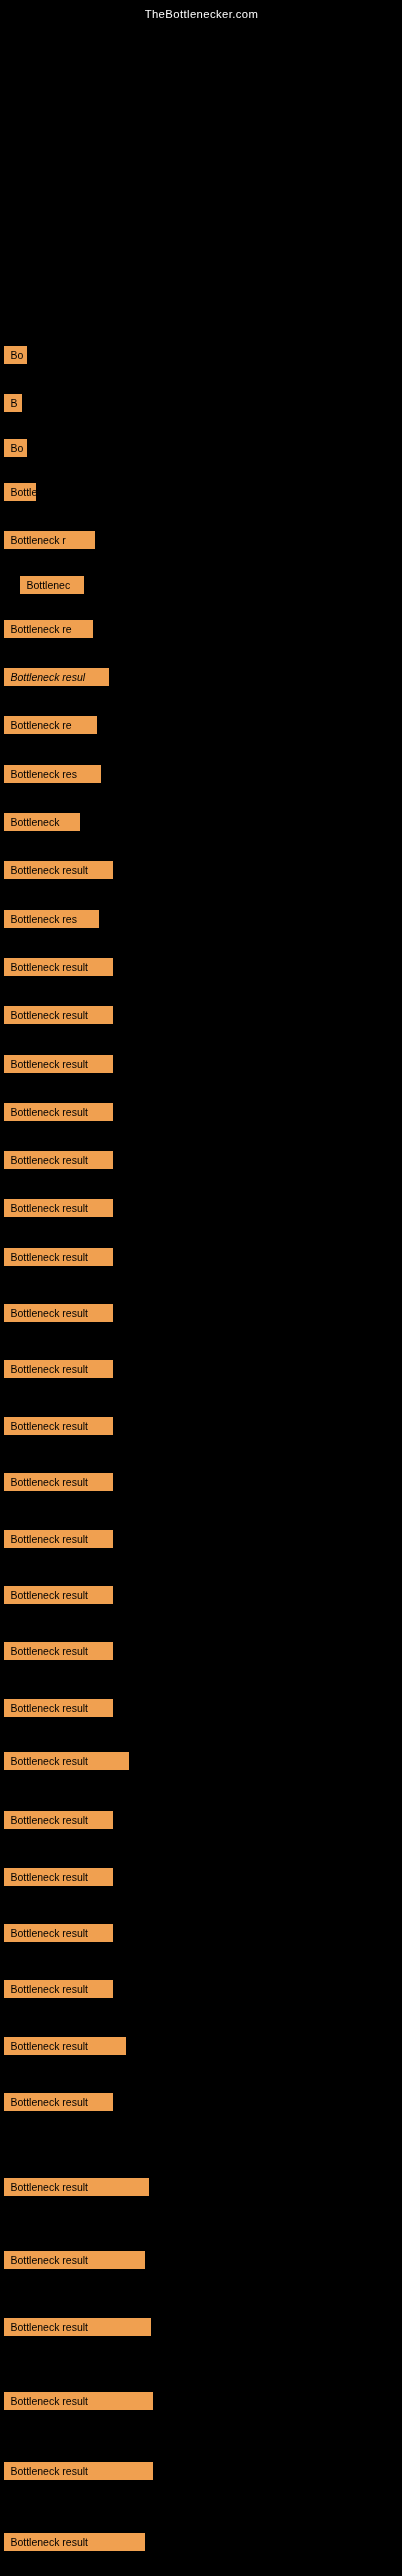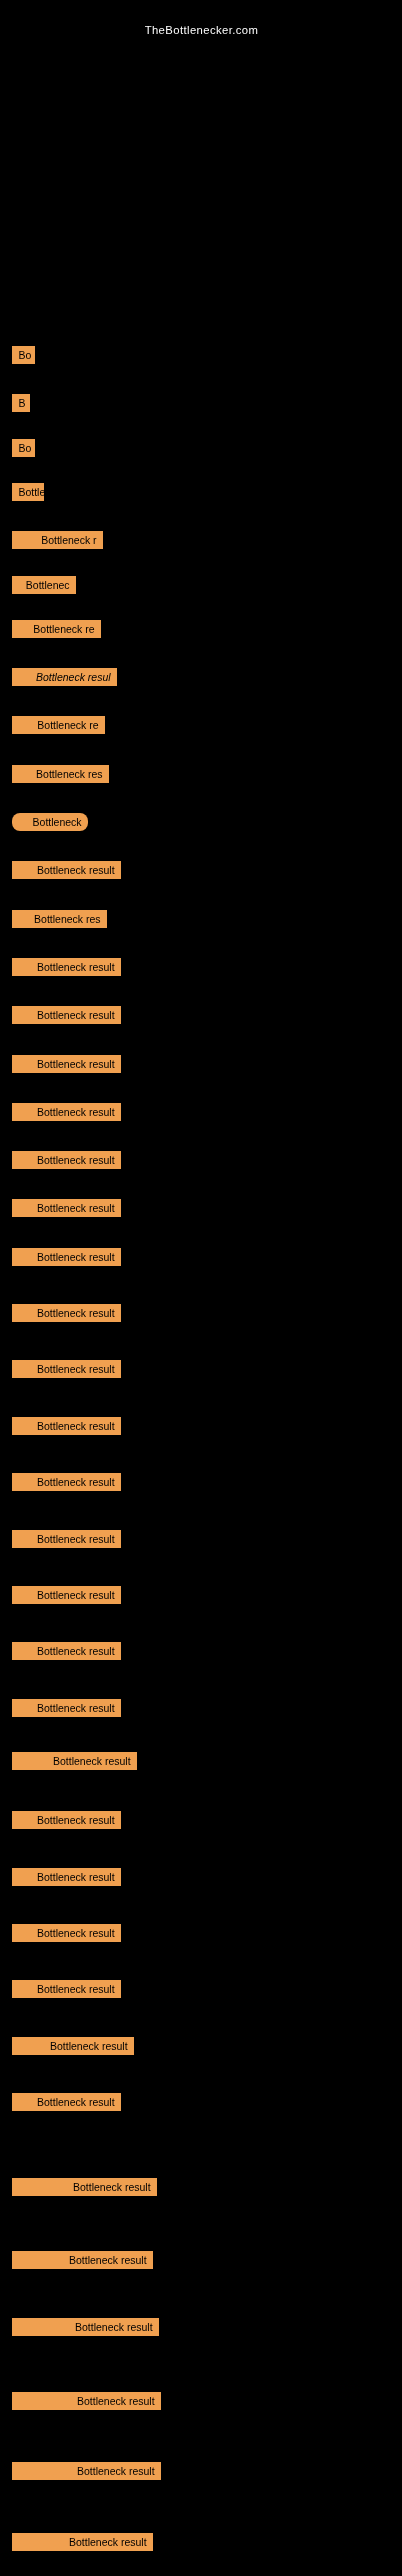--- a/index.html
+++ b/index.html
@@ -7,61 +7,60 @@
       background-color: #000;
       width: 403px;
       min-height: 2576px;
       font-family: Arial, sans-serif;
       position: relative;
     }
     .site-title {
       color: #fff;
       font-size: 11.3px;
       text-align: center;
-      padding-top: 24px;
+      padding-top: 8px;
       letter-spacing: 0.4px;
     }
     .results-container {
       position: absolute;
       left: 0;
       top: 0;
       width: 100%;
     }
     .bottleneck-item {
       position: absolute;
-      left: 12px;
+      left: 4px;
       background-color: #f0a050;
       color: #000;
       font-size: 10.5px;
       font-weight: 500;
       padding: 3.2px 6.4px;
       white-space: nowrap;
       overflow: hidden;
-      text-align: right;
     }
   </style>
 </head>
 <body>
 
 <div class="site-title">
   <span>TheBottlenecker.com</span>
 </div>
 
 <div class="results-container">
 <div class="bottleneck-item" style="top: 346px; width: 22.5px;">Bo</div>
     <div class="bottleneck-item" style="top: 394px; width: 17.7px;">B</div>
     <div class="bottleneck-item" style="top: 439px; width: 22.5px;">Bo</div>
     <div class="bottleneck-item" style="top: 483px; width: 32px;">Bottlen</div>
     <div class="bottleneck-item" style="top: 531px; width: 91px;">Bottleneck r</div>
-    <div class="bottleneck-item" style="top: 576px; width: 64px;">Bottlenec</div>
+    <div class="bottleneck-item" style="top: 576px; width: 64px; margin-left: 16px;">Bottlenec</div>
     <div class="bottleneck-item" style="top: 620px; width: 89px;">Bottleneck re</div>
     <div class="bottleneck-item" style="top: 668px; width: 105px; font-style: italic;">Bottleneck resul</div>
     <div class="bottleneck-item" style="top: 716px; width: 93px;">Bottleneck re</div>
     <div class="bottleneck-item" style="top: 765px; width: 97px;">Bottleneck res</div>
-    <div class="bottleneck-item" style="top: 813px; width: 76px; border-radius: 8px;">Bottleneck</div>
+    <div class="bottleneck-item" style="top: 813px; width: 76px;">Bottleneck</div>
     <div class="bottleneck-item" style="top: 861px; width: 109px;">Bottleneck result</div>
     <div class="bottleneck-item" style="top: 910px; width: 95px;">Bottleneck res</div>
     <div class="bottleneck-item" style="top: 958px; width: 109px;">Bottleneck result</div>
     <div class="bottleneck-item" style="top: 1006px; width: 109px;">Bottleneck result</div>
     <div class="bottleneck-item" style="top: 1055px; width: 109px;">Bottleneck result</div>
     <div class="bottleneck-item" style="top: 1103px; width: 109px;">Bottleneck result</div>
     <div class="bottleneck-item" style="top: 1151px; width: 109px;">Bottleneck result</div>
     <div class="bottleneck-item" style="top: 1199px; width: 109px;">Bottleneck result</div>
     <div class="bottleneck-item" style="top: 1248px; width: 109px;">Bottleneck result</div>
     <div class="bottleneck-item" style="top: 1304px; width: 109px;">Bottleneck result</div>

